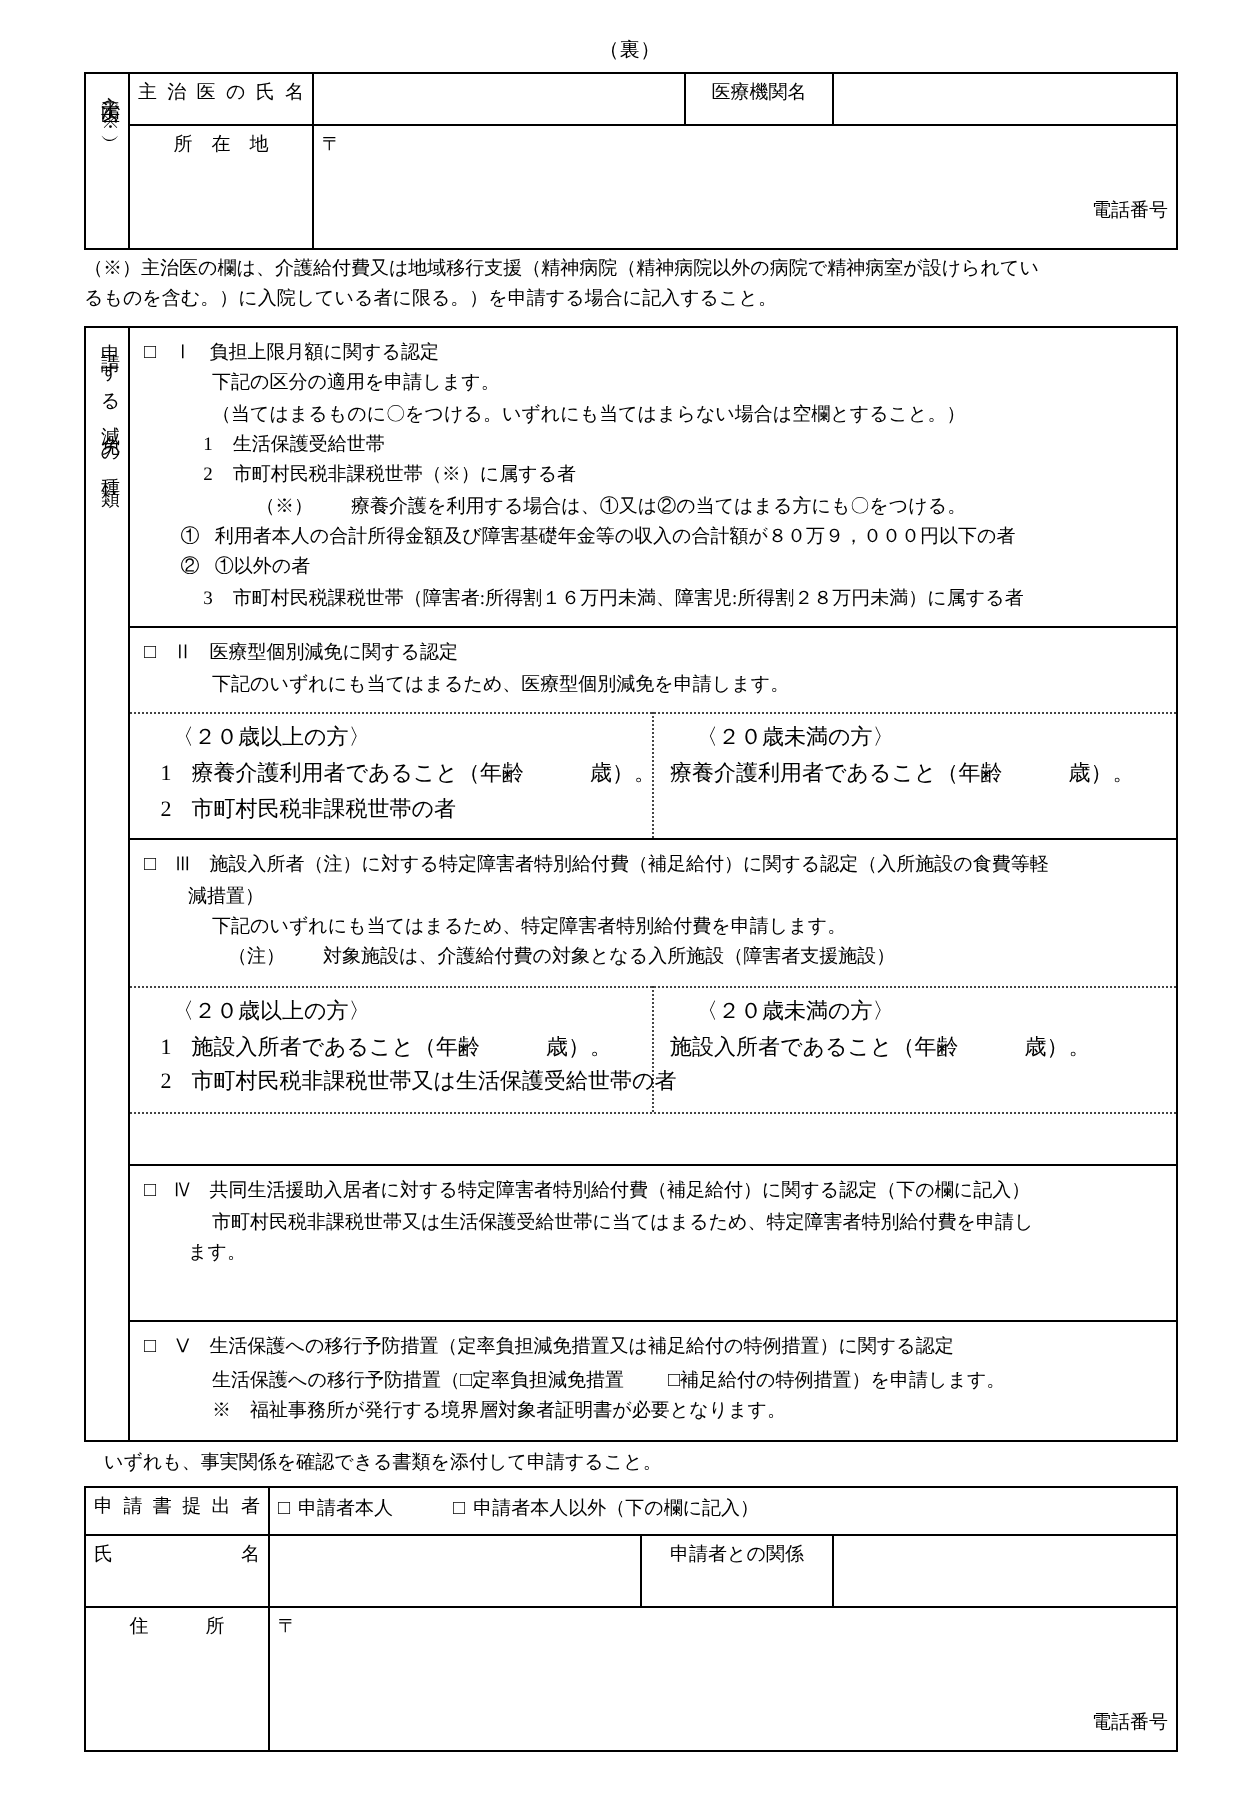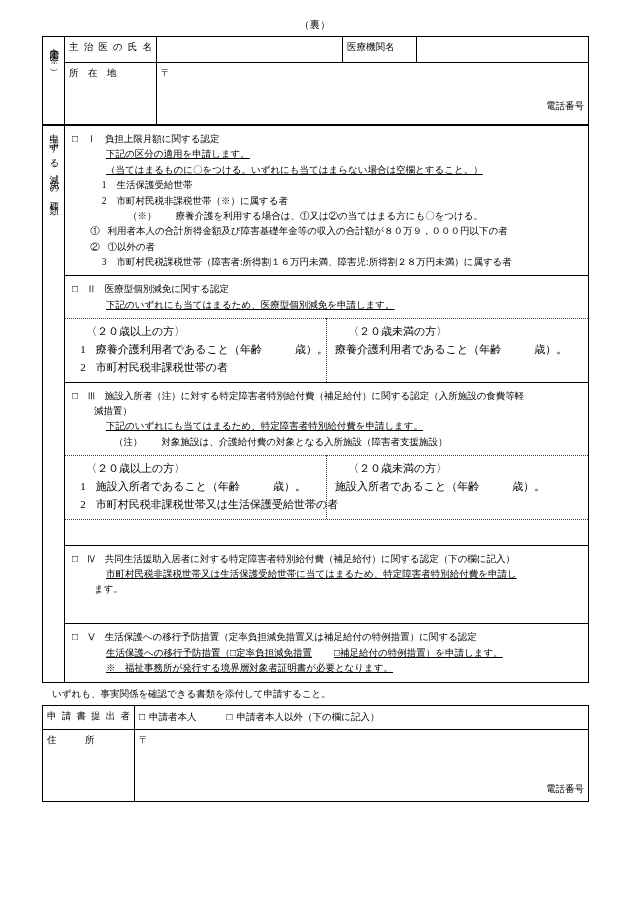--- a/index.html
+++ b/index.html
@@ -47,21 +47,21 @@
   .vtext {
     writing-mode: vertical-rl;
     text-orientation: upright;
     display: inline-block;
     letter-spacing: 2.5px;
     font-size: 9.5px;
     line-height: 1;
   }
   .vtext.loose { letter-spacing: 5px; }
 
-  .cen-mid { vertical-align: middle; }
+  .cen-mid { text-align: center; vertical-align: middle; }
   .spread {
     text-align: justify;
     text-align-last: justify;
     vertical-align: middle;
     padding-left: 10px; padding-right: 10px;
   }
 
   .postal { display: block; }
   .tel-line {
     display: block;
@@ -97,21 +97,21 @@
   }
   .secbox {
     padding: 5px 5px 5px 7px;
     line-height: 1.62;
   }
   .sec-divider { border-top: 1px dotted #444; }
   .sec-divider-solid { border-top: 1px solid #000; }
 
   .ln { display: block; white-space: nowrap; }
   .cb { font-size: 10px; }
-  .i1  { padding-left: 34px; text-decoration: underline; }
+  .i1  { padding-left: 34px; }
   .i2  { padding-left: 42px; font-family: Liberation Serif, serif; }
   .i3  { padding-left: 22px; }
   .i4  { padding-left: 56px; }
   .i5  { padding-left: 13px; }
 
   .romnum {
     display: inline-block;
     width: 22px;
     text-align: center;
     font-family: "Liberation Serif", serif;
@@ -182,20 +182,24 @@
         <td class="cen-mid" style="height:62px">所　在　地</td>
         <td colspan="3">
           <span class="postal">〒</span>
           <span></span>
           <span class="tel-line">電話番号</span>
         </td>
       </tr>
     </tbody>
   </table>
 
+  <div class="note">
+    <span class="hang">（※）主治医の欄は、介護給付費又は地域移行支援（精神病院（精神病院以外の病院で精神病室が設けられてい</span>
+    <span class="hang">るものを含む。）に入院している者に限る。）を申請する場合に記入すること。</span>
+  </div>
 
   <table class="types">
     <colgroup>
         <col style="width:22px">
         <col style="width:524px">
       </colgroup>
     <tbody>
       <tr>
         <td class="sidecol">
           <span class="vtext loose">申請する減免の種類</span>
@@ -342,20 +346,26 @@
         <col style="width:172px">
     </colgroup>
     <tbody>
       <tr>
         <td class="bot-label" style="height:24px">申請書提出者</td>
         <td colspan="3" class="checkpair">
           <span class="cb">□</span><span>申請者本人</span><span class="gapx"></span><span class="cb">□</span><span>申請者本人以外（下の欄に記入）</span>
         </td>
       </tr>
       <tr>
+        <td class="bot-label" style="height:36px">氏　　　名</td>
+        <td></td>
+        <td class="cen-mid">申請者との関係</td>
+        <td></td>
+      </tr>
+      <tr>
         <td class="cen-mid" style="height:72px">住　　　所</td>
         <td colspan="3">
           <span class="postal">〒</span>
           <span></span>
           <span class="tel-line low">電話番号</span>
         </td>
       </tr>
     </tbody>
   </table>
 

